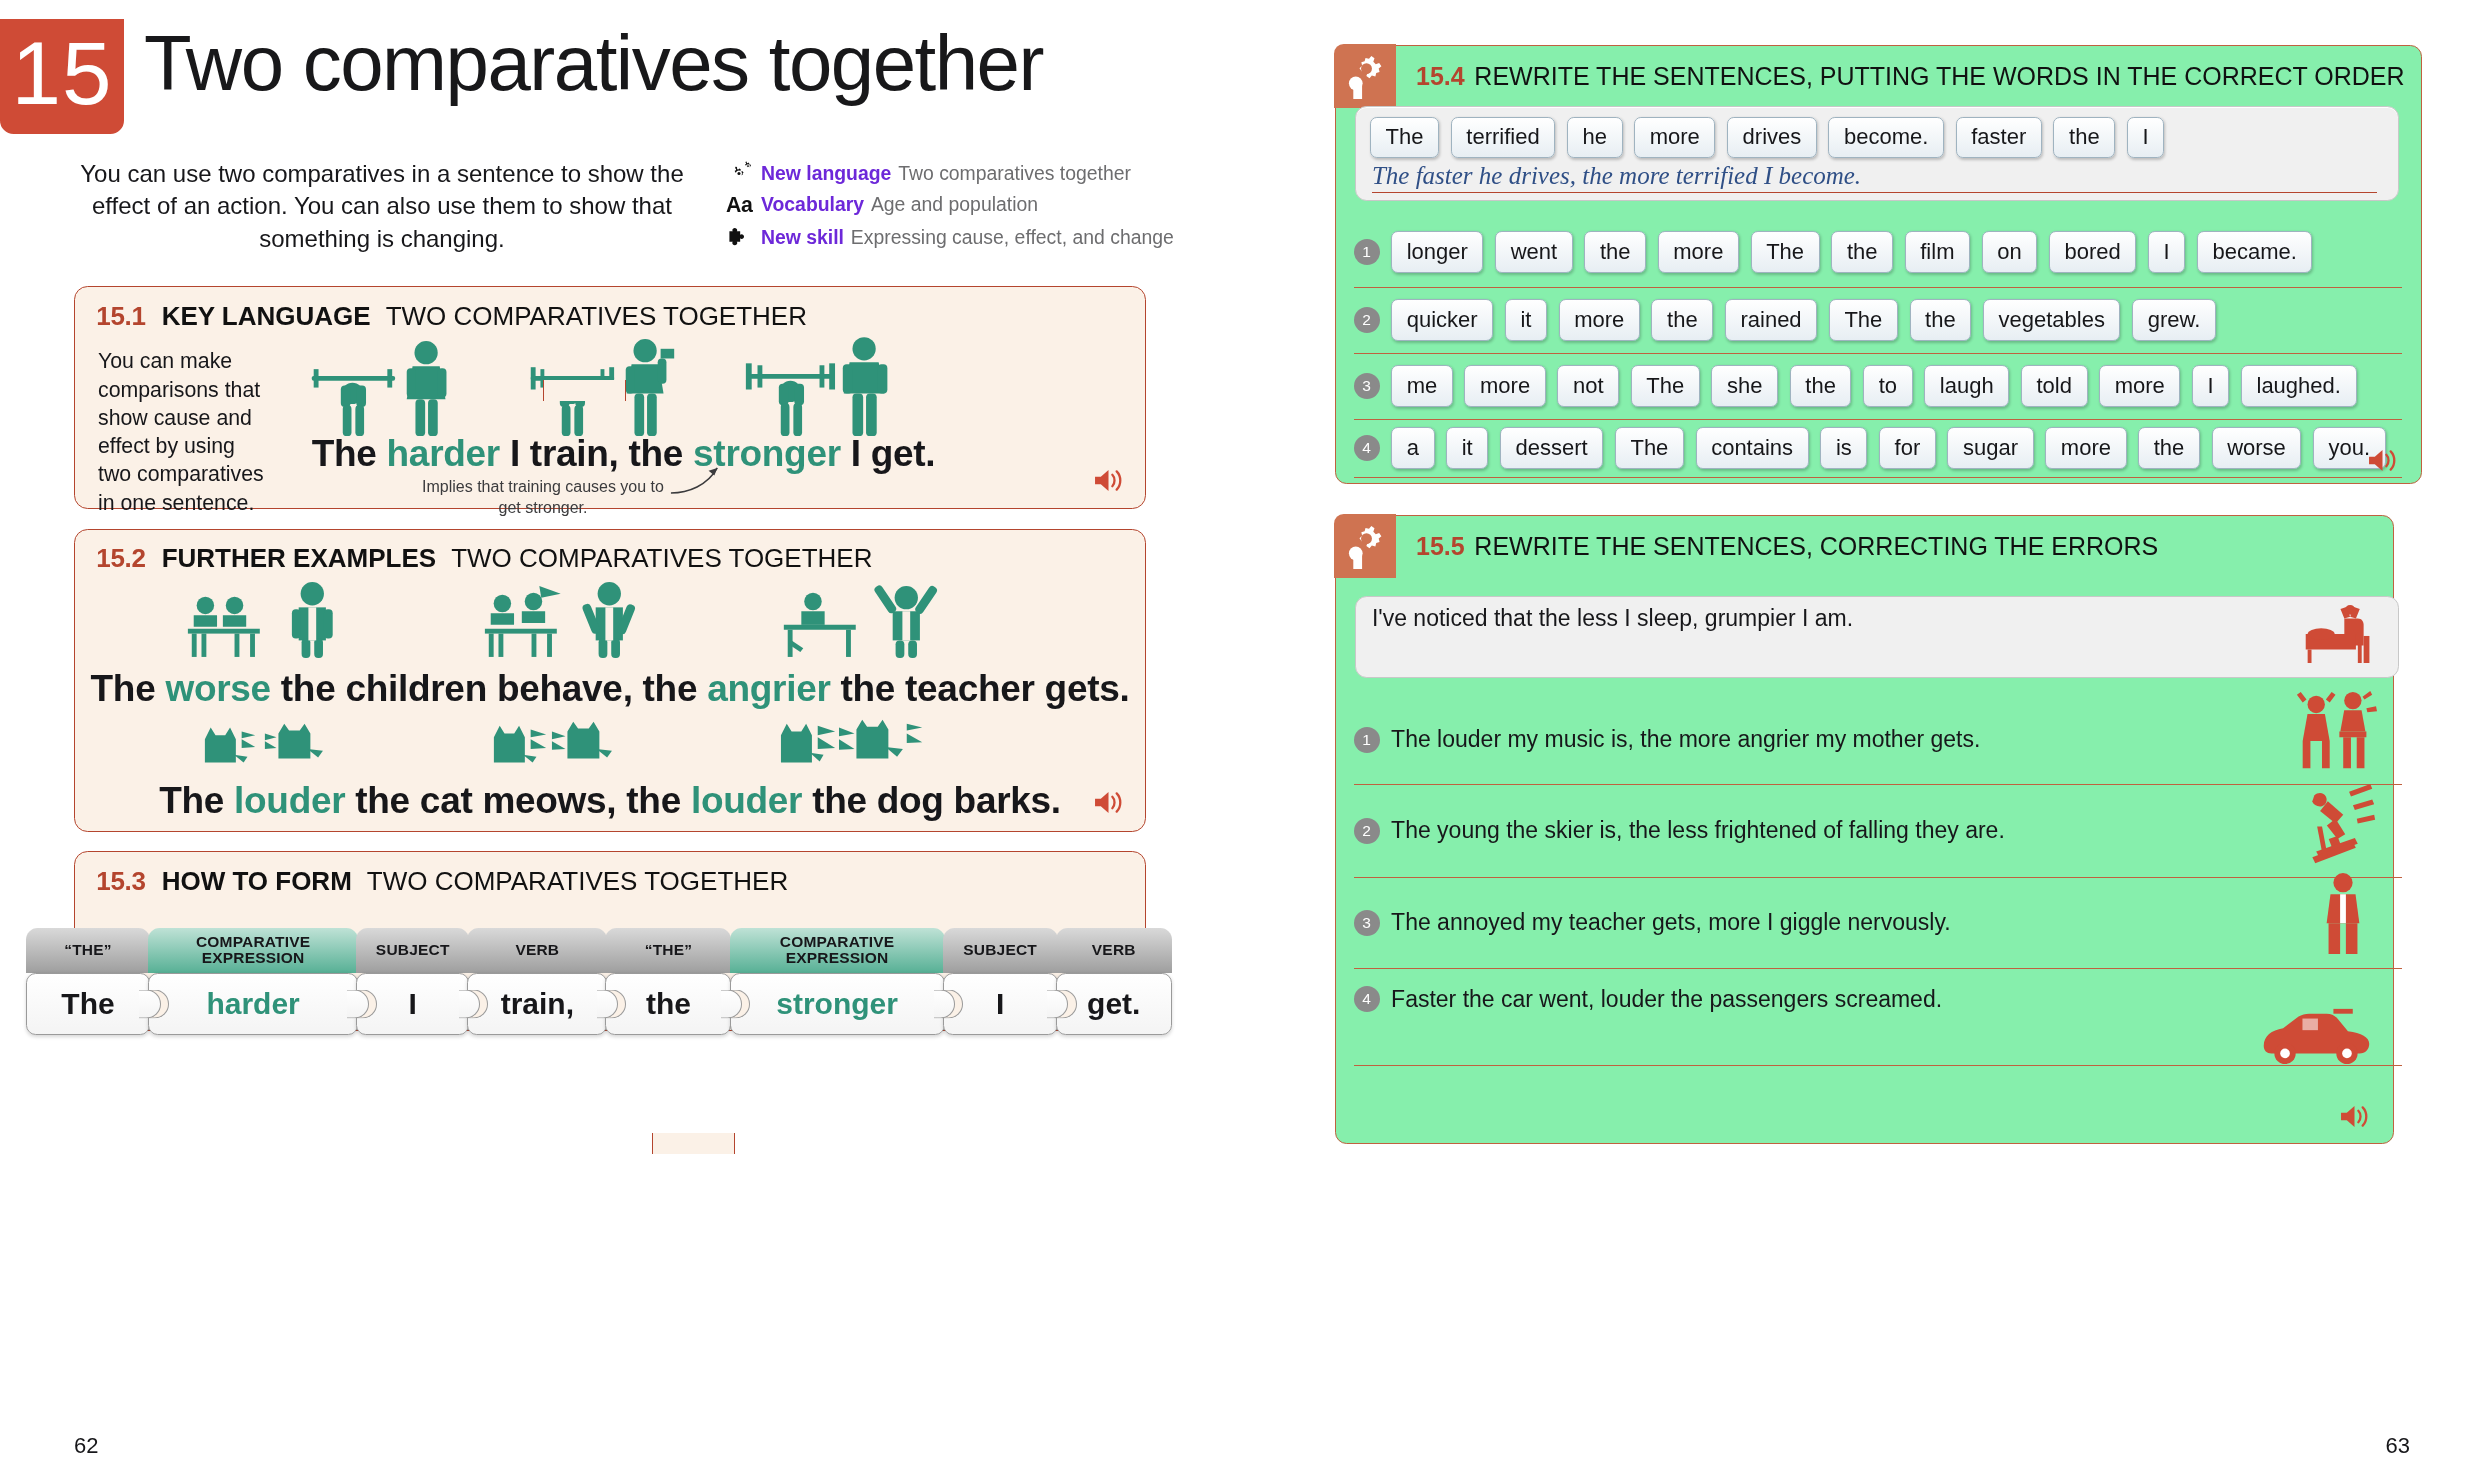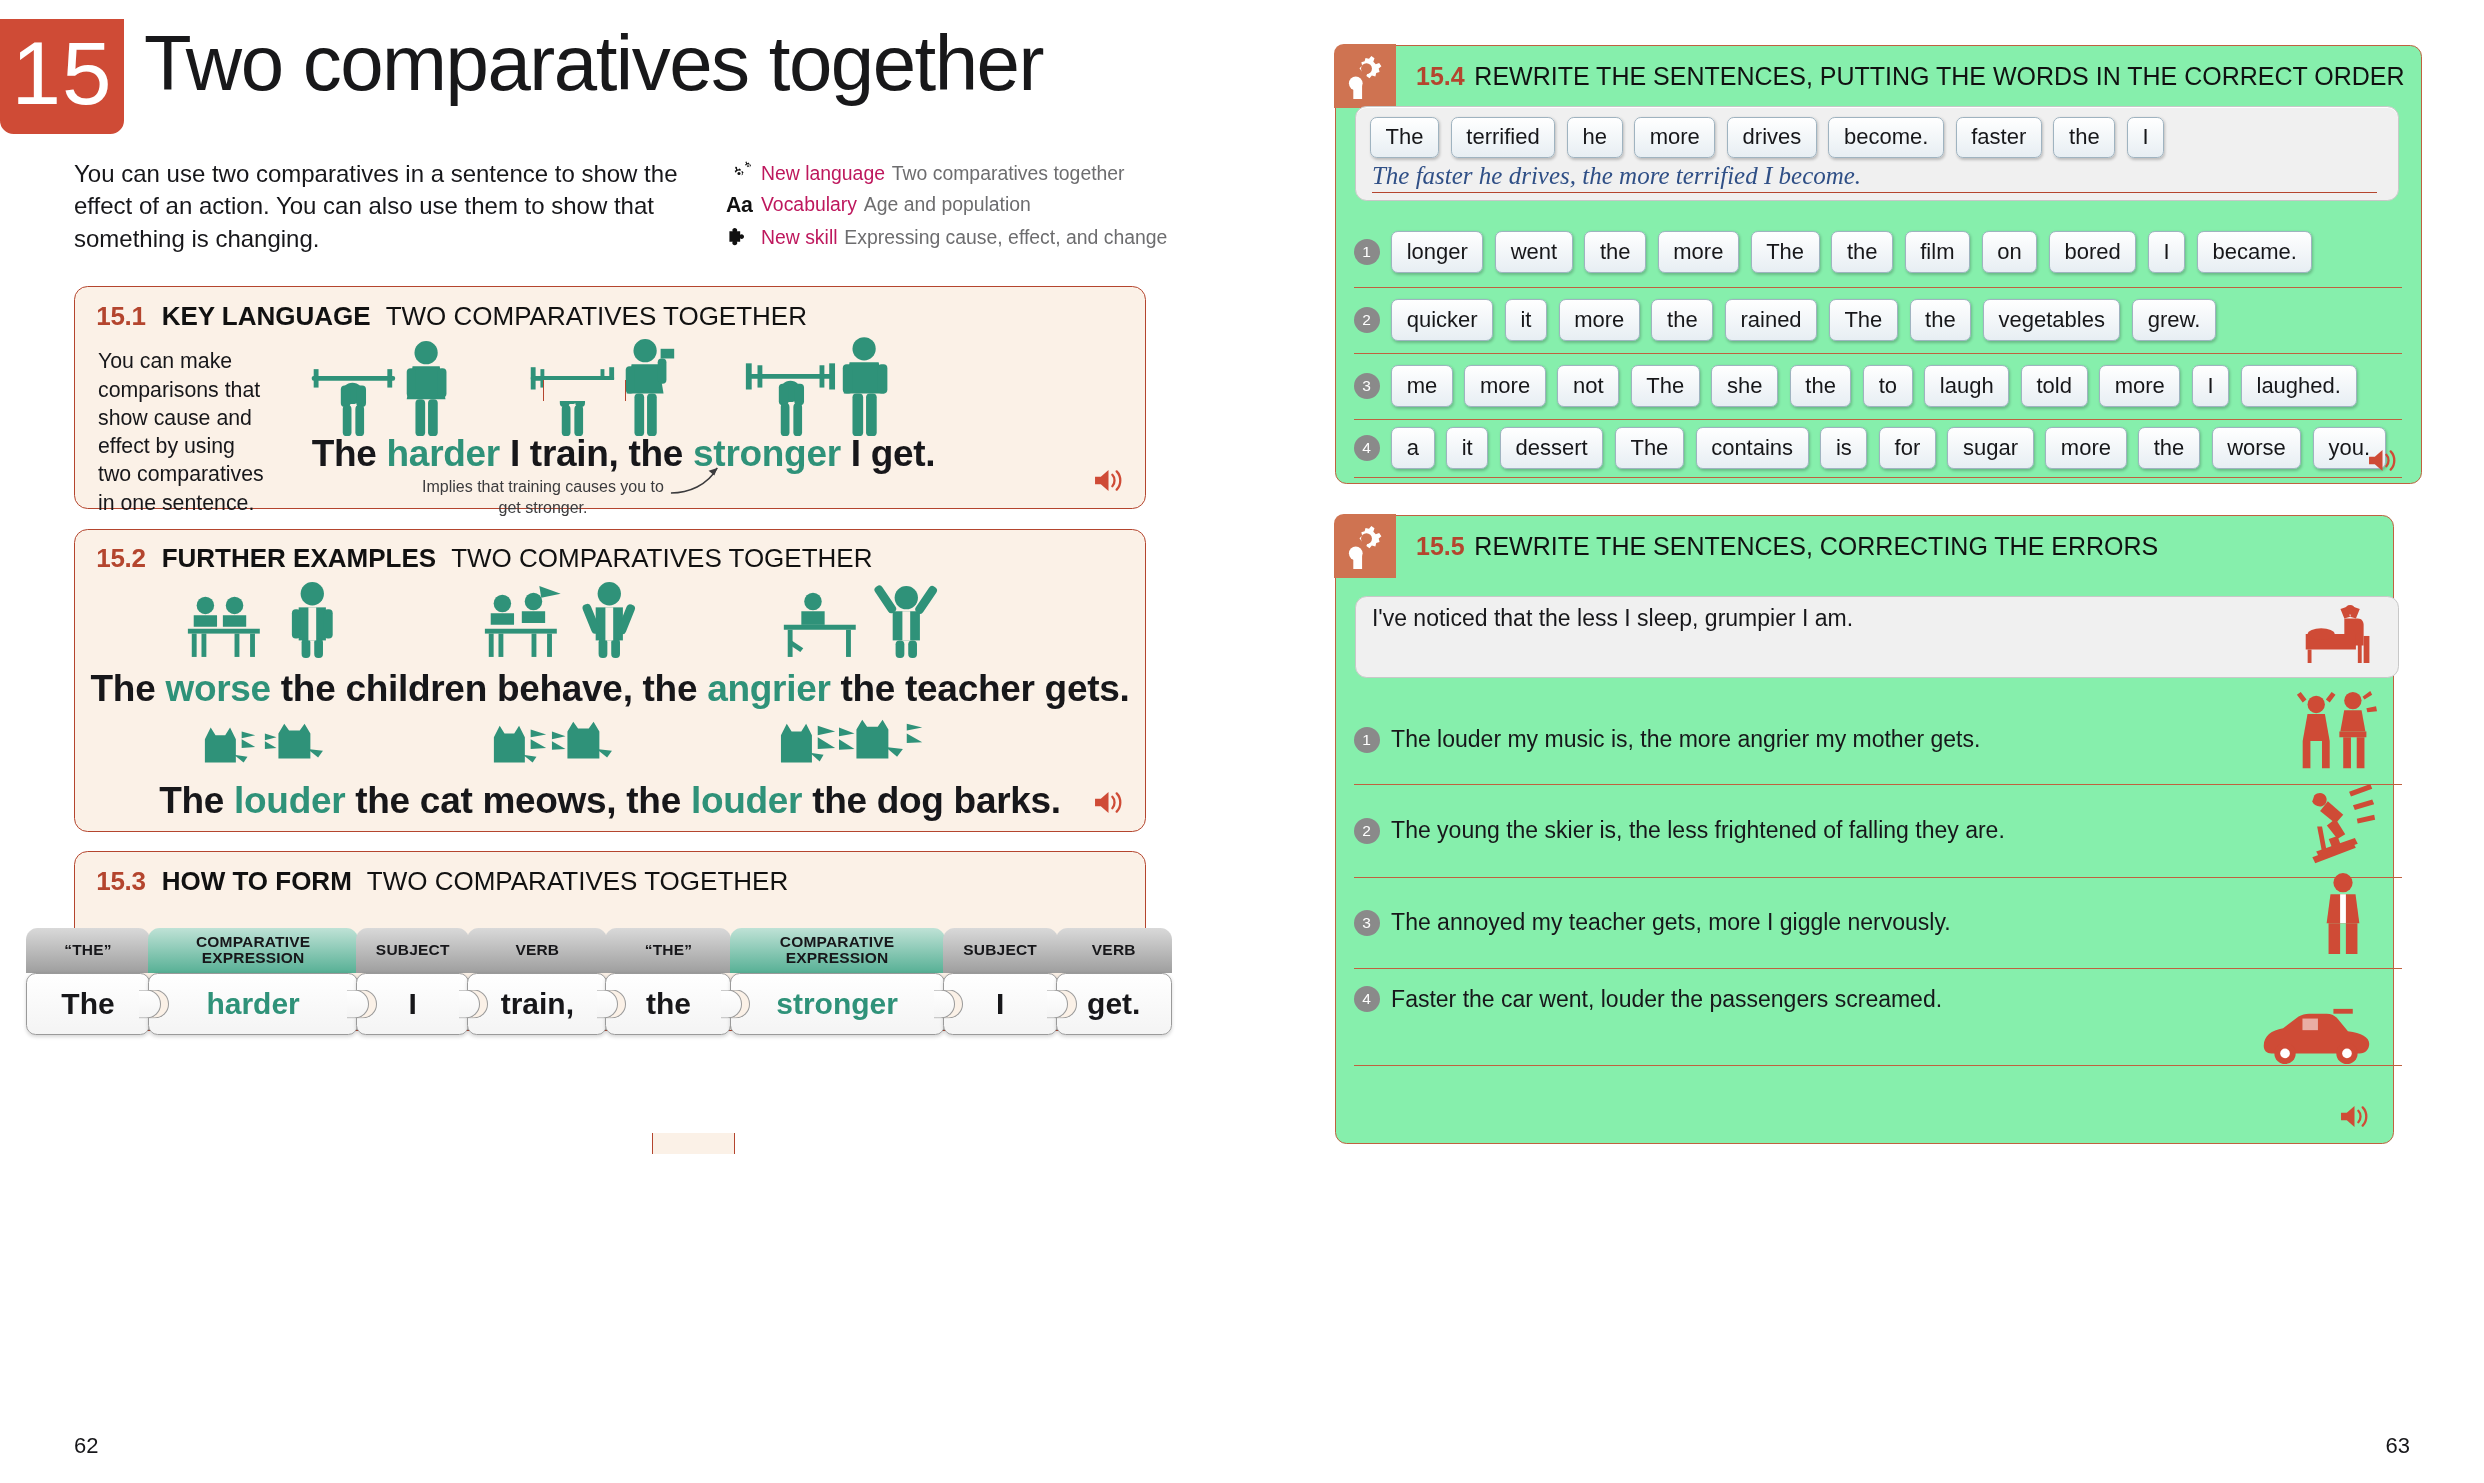--- a/index.html
+++ b/index.html
@@ -27,31 +27,31 @@
     text-align: center; line-height: 109px;
     letter-spacing: 1px;
   }
   .chap-title {
     position: absolute; left: 144px; top: 17.5px;
     font-size: 78px; font-weight: 300; color: #18181a;
     letter-spacing: -1.5px; white-space: nowrap;
   }
 
   
-  .intro-row { position: relative; margin: 11.6px 0 0 0; height: 115px; }
+  .intro-row { position: relative; margin: 11.6px 0 0 0; height: 115px; text-align: center; }
   .intro-text {
     position: absolute; left: 74px; top: 0;
     width: 616px; font-size: 24px; line-height: 1.36; color: #17171a;
   }
   .meta-list { position: absolute; left: 726px; top: 3.9px; width: 524px; }
   .meta-row { display: flex; align-items: flex-start; margin-bottom: 5.8px; font-size: 19.4px; line-height: 1.25; }
   .meta-icon { width: 35px; flex: 0 0 35px; color: #111; display: flex; align-items: center; }
   .meta-icon svg { display: block; }
   .meta-aa { font-size: 21.3px; font-weight: bold; color: #111; letter-spacing: -0.5px; }
-  .meta-label { font-weight: normal; color: #be185d; margin-right: 6.8px; white-space: nowrap; }
+  .meta-label { font-weight: bold; color: #6d28d9; margin-right: 6.8px; white-space: nowrap; }
   .meta-val { color: #6d6d6f; white-space: nowrap; }
 
   
   .card {
     position: relative;
     background: #fbf1e7;
     border: 1.9px solid #b4452e;
     border-radius: 13.6px;
     margin: 0 0 0 74px;
   }

